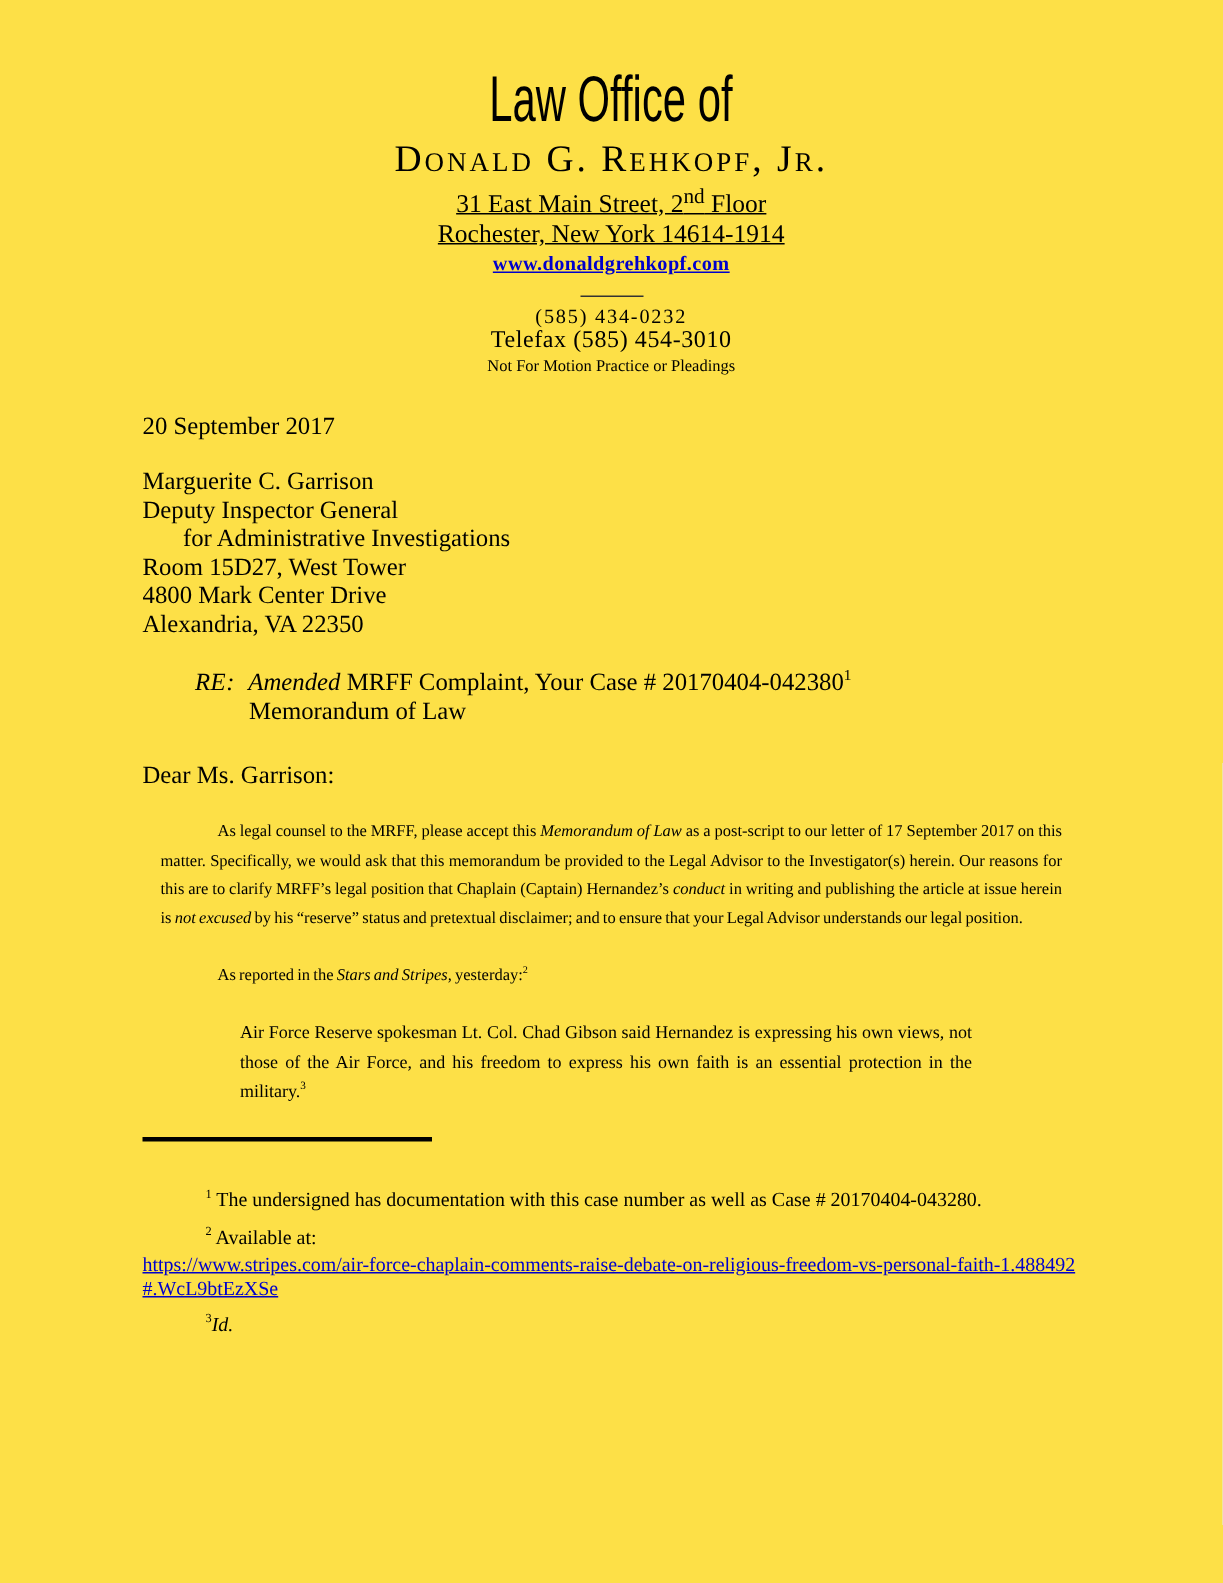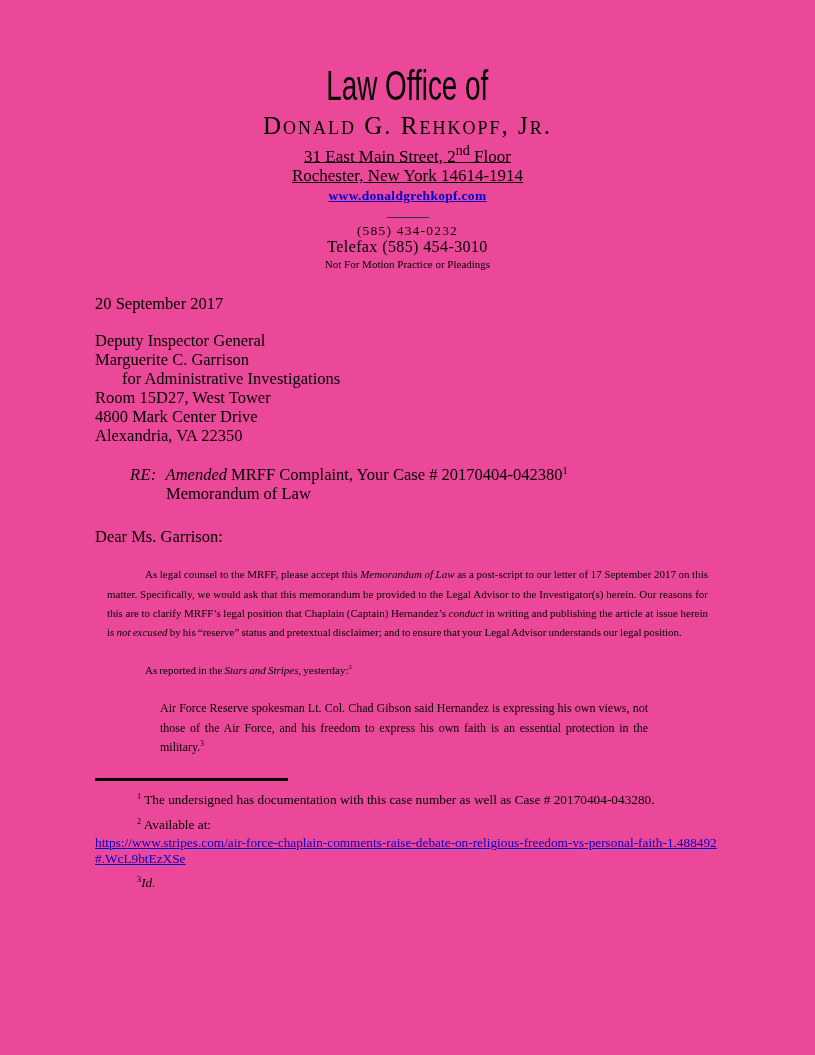--- a/index.html
+++ b/index.html
@@ -1,23 +1,23 @@
 <!DOCTYPE html>
 <html><head>
 <meta charset="utf-8">
 <style>
   html, body { margin: 0; padding: 0; background: #e8e8e8; }
   .page {
     width: 815px; height: 1055px;
     margin: 0 auto;
-    background: #ec4899;
+    background: #fde047;
     color: #000000;
     font-family: "Liberation Serif", serif;
     box-sizing: border-box;
-    padding: 66px 95px 0 95px;
+    padding: 47px 95px 0 95px;
     overflow: hidden;
     position: relative;
   }
 
   
   .letterhead { text-align: center; }
   .office-line {
     font-family: "Liberation Sans", sans-serif;
     font-size: 41px;
     line-height: 1.0;
@@ -86,21 +86,21 @@
     word-spacing: -0.5px;
   }
   .i { font-style: italic; }
   sup.fn-ref { font-size: 0.62em; line-height: 0; vertical-align: super; }
 
   
   .fn-sep {
     width: 193px; height: 3px; background: #000;
     margin-top: 21px;
   }
-  .footnotes { margin-top: 11px; font-size: 13.3px; line-height: 16.2px; }
+  .footnotes { margin-top: 31px; font-size: 13.3px; line-height: 16.2px; }
   .footnote { margin-top: 8px; }
   .footnote .lead-indent { display: inline-block; width: 42px; }
   .fn-url { margin-top: 2px; word-break: break-all; }
 </style>
 </head>
 <body>
 
 <div class="page">
 
   <div class="letterhead">
@@ -116,22 +116,22 @@
     <div class="phone-divider"></div>
     <div class="lh-phone">(585) 434-0232</div>
     <div class="lh-fax">Telefax (585) 454-3010</div>
     <div class="lh-disclaimer">Not For Motion Practice or Pleadings</div>
   </div>
 
   <div class="date-line">20 September 2017</div>
 
 
   <div class="recipient">
+    <div>Marguerite C. Garrison</div>
     <div>Deputy Inspector General</div>
-    <div>Marguerite C. Garrison</div>
     <div class="indent">for Administrative Investigations</div>
     <div>Room 15D27, West Tower</div>
     <div>4800 Mark Center Drive</div>
     <div>Alexandria, VA 22350</div>
   </div>
 
   <div class="re-block">
     <span class="re-label">RE:</span><span class="re-gap"></span><span class="i">Amended</span><span> MRFF Complaint, Your Case # 20170404-042380</span><sup class="fn-ref">1</sup><br>
     <span>Memorandum of Law</span>
   </div>

